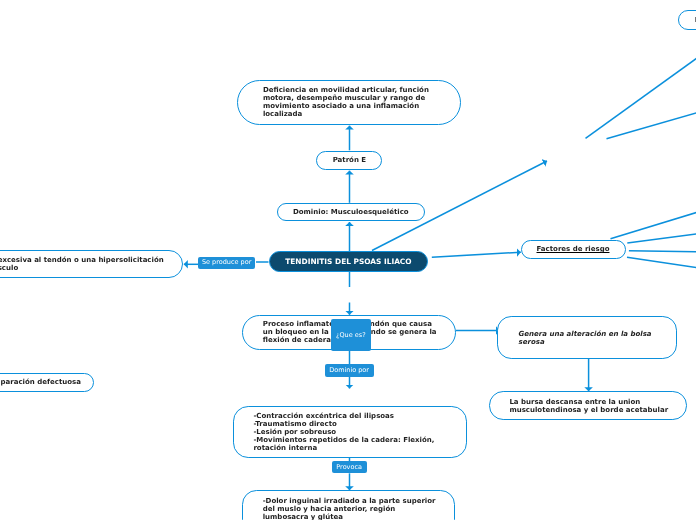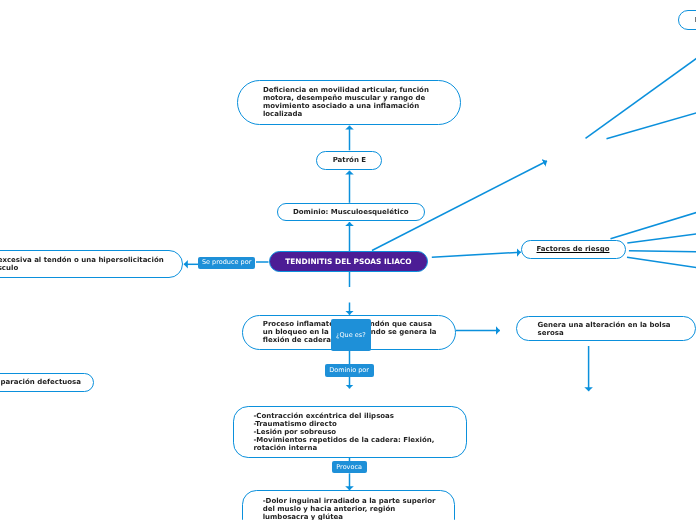--- a/index.html
+++ b/index.html
@@ -13,21 +13,21 @@
   .node{position:absolute;box-sizing:border-box;background:#ffffff;
         border:1.5px solid #0b90dc;
         display:flex;align-items:center;z-index:2;}
   .node > .txt{font-weight:bold;color:#1f1f1f;font-size:7px;line-height:8px;
         white-space:pre;display:block;}
 
   .pill{position:absolute;box-sizing:border-box;background:#1e90d8;
         border-radius:2px;display:flex;align-items:center;justify-content:center;z-index:4;}
   .pill > .txt{color:#ffffff;font-weight:normal;font-size:6.5px;line-height:7px;white-space:pre;}
 
-  .center{position:absolute;box-sizing:border-box;background:#4c1d95;
+  .center{position:absolute;box-sizing:border-box;background:#0c4a6e;
         border:1.5px solid #0b90dc;border-radius:10.5px;
         display:flex;align-items:center;justify-content:center;z-index:3;}
   .center > .txt{color:#ffffff;font-weight:bold;font-size:7.4px;white-space:pre;}
 </style>
 </head>
 <body>
 
 <div id="canvas">
 
 <svg class="edges" viewBox="0 0 696 520">
@@ -107,25 +107,29 @@
   <span class="txt">-Dolor inguinal irradiado a la parte superior
 del muslo y hacia anterior, región
 lumbosacra y glútea</span>
 </div>
 
 
 <div class="node" style="left:520.5px;top:239.5px;width:105px;height:19.9px;border-radius:9.95px;justify-content:center;text-decoration:underline;">
   <span class="txt">Factores de riesgo</span>
 </div>
 
-<div class="node" style="left:516px;top:316.2px;width:180.3px;height:25px;border-radius:14.2px;padding-left:20.6px;">
+<div class="node" style="left:497px;top:316.2px;width:180.3px;height:43px;border-radius:14.2px;padding-left:20.6px;font-style:italic;">
   <span class="txt">Genera una alteración en la bolsa
 serosa</span>
 </div>
 
+<div class="node" style="left:489.2px;top:391.4px;width:198.2px;height:28.4px;border-radius:14.2px;padding-left:19.2px;">
+  <span class="txt">La bursa descansa entre la union
+musculotendinosa y el borde acetabular</span>
+</div>
 
 <div class="pill" style="left:198.3px;top:256.5px;width:56.7px;height:12.7px;">
   <span class="txt">Se produce por</span>
 </div>
 
 <div class="pill" style="left:330.9px;top:287.2px;width:39.9px;height:32px;margin-top:32px;">
   <span class="txt">¿Que es?</span>
 </div>
 
 <div class="pill" style="left:324.6px;top:364.2px;width:49px;height:12.6px;">

